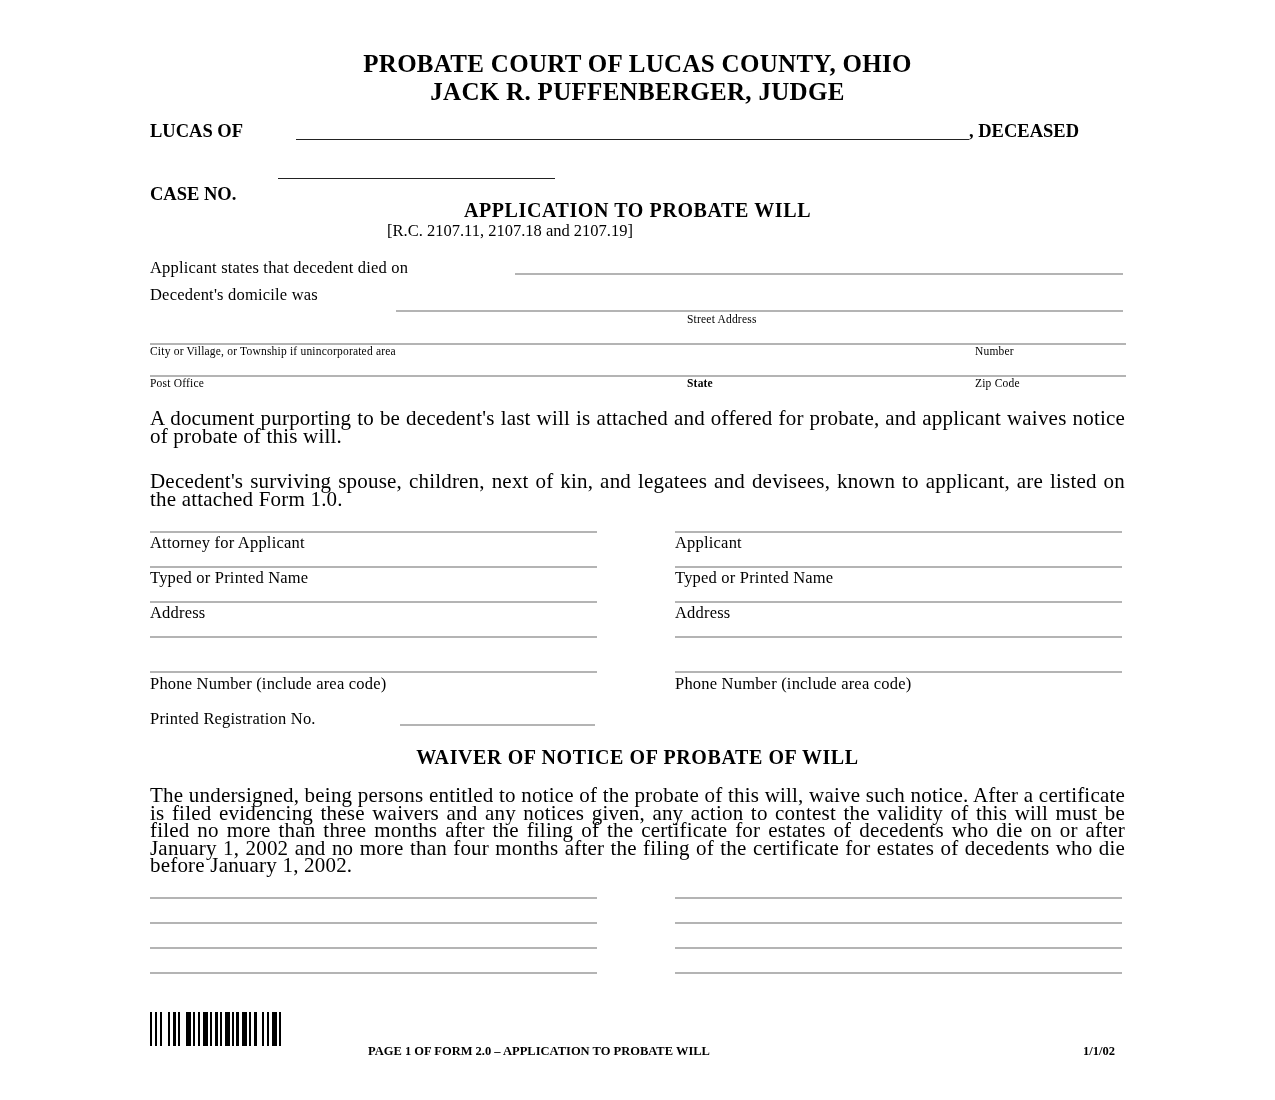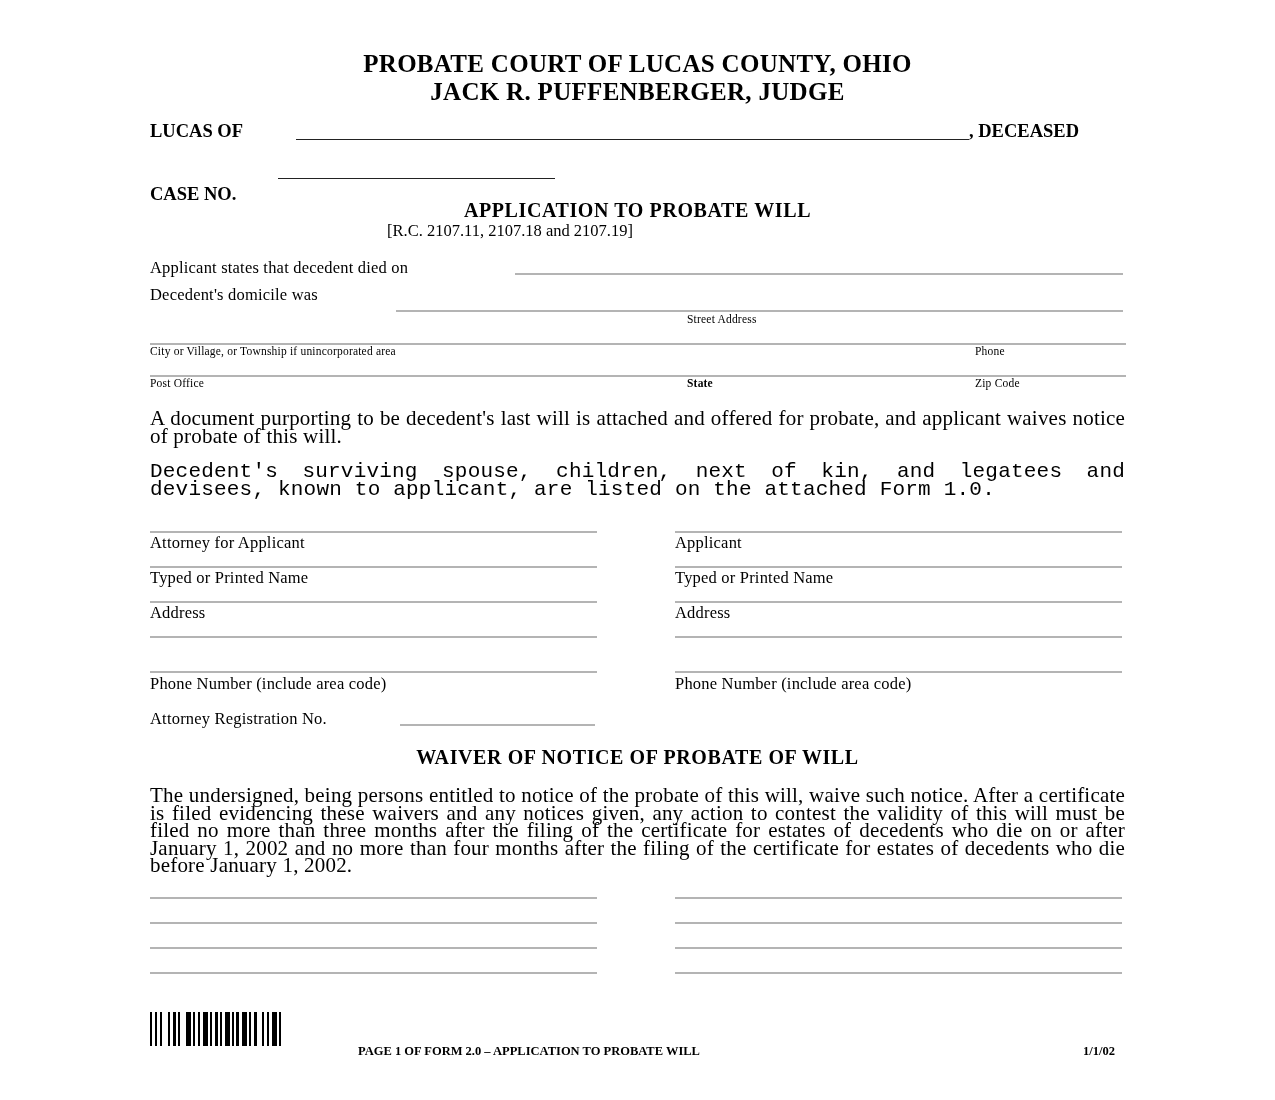--- a/index.html
+++ b/index.html
@@ -36,40 +36,40 @@
 
 <div class="abs label" style="left:150px; top:258px;">Applicant states that decedent died on</div>
 <div class="abs rule" style="left:515px; top:273px; width:608px;"></div>
 
 <div class="abs label" style="left:150px; top:285px;">Decedent's domicile was</div>
 <div class="abs rule" style="left:396px; top:310px; width:727px;"></div>
 <div class="abs small" style="left:687px; top:313px;">Street Address</div>
 
 <div class="abs rule" style="left:150px; top:343px; width:976px;"></div>
 <div class="abs small" style="left:150px; top:345px;">City or Village, or Township if  unincorporated area</div>
-<div class="abs small" style="left:975px; top:345px;">Phone</div>
+<div class="abs small" style="left:975px; top:345px;">Number</div>
 
 <div class="abs rule" style="left:150px; top:375px; width:976px;"></div>
 <div class="abs small" style="left:150px; top:377px;">Post Office</div>
 <div class="abs small" style="left:687px; top:377px;font-weight:bold;">State</div>
 <div class="abs small" style="left:975px; top:377px;text-align:right;">Zip Code</div>
 
 <div class="abs para" style="top:410px;">A document purporting to be decedent's last will is attached and offered for probate, and applicant waives notice of probate of this will.</div>
-<div class="abs para" style="top:463px;font-family:Liberation Mono, monospace;">Decedent's surviving spouse, children, next of kin, and legatees and devisees, known to applicant, are listed on the attached Form 1.0.</div>
+<div class="abs para" style="top:473px;">Decedent's surviving spouse, children, next of kin, and legatees and devisees, known to applicant, are listed on the attached Form 1.0.</div>
 
 <div class="abs rule" style="left:150px; top:531px; width:447px;"></div>
 <div class="abs label" style="left:150px; top:533px;">Attorney for Applicant</div>
 <div class="abs rule" style="left:150px; top:566px; width:447px;"></div>
 <div class="abs label" style="left:150px; top:568px;">Typed or Printed Name</div>
 <div class="abs rule" style="left:150px; top:601px; width:447px;"></div>
 <div class="abs label" style="left:150px; top:603px;">Address</div>
 <div class="abs rule" style="left:150px; top:636px; width:447px;"></div>
 <div class="abs rule" style="left:150px; top:671px; width:447px;"></div>
 <div class="abs label" style="left:150px; top:674px;">Phone Number (include area code)</div>
-<div class="abs label" style="left:150px; top:709px;">Attorney Registration No.</div>
+<div class="abs label" style="left:150px; top:709px;">Printed Registration No.</div>
 <div class="abs rule" style="left:400px; top:724px; width:195px;"></div>
 
 <div class="abs rule" style="left:675px; top:531px; width:447px;"></div>
 <div class="abs label" style="left:675px; top:533px;">Applicant</div>
 <div class="abs rule" style="left:675px; top:566px; width:447px;"></div>
 <div class="abs label" style="left:675px; top:568px;">Typed or Printed Name</div>
 <div class="abs rule" style="left:675px; top:601px; width:447px;"></div>
 <div class="abs label" style="left:675px; top:603px;">Address</div>
 <div class="abs rule" style="left:675px; top:636px; width:447px;"></div>
 <div class="abs rule" style="left:675px; top:671px; width:447px;"></div>
@@ -105,14 +105,14 @@
   <span style="width:2px;background:#000;margin-right:2px"></span>
   <span style="width:3px;background:#000;margin-right:3px"></span>
   <span style="width:5px;background:#000;margin-right:2px"></span>
   <span style="width:2px;background:#000;margin-right:3px"></span>
   <span style="width:3px;background:#000;margin-right:5px"></span>
   <span style="width:2px;background:#000;margin-right:3px"></span>
   <span style="width:2px;background:#000;margin-right:3px"></span>
   <span style="width:5px;background:#000;margin-right:2px"></span>
   <span style="width:2px;background:#000;margin-right:0"></span>
 </div>
-<div class="abs footer-text" style="left:358px; top:1044px;">PAGE 1 OF FORM 2.0 – APPLICATION TO PROBATE WILL</div>
+<div class="abs footer-text" style="left:368px; top:1044px;">PAGE 1 OF FORM 2.0 – APPLICATION TO PROBATE WILL</div>
 <div class="abs footer-text" style="left:1083px; top:1044px;">1/1/02</div>
 
 </body></html>

